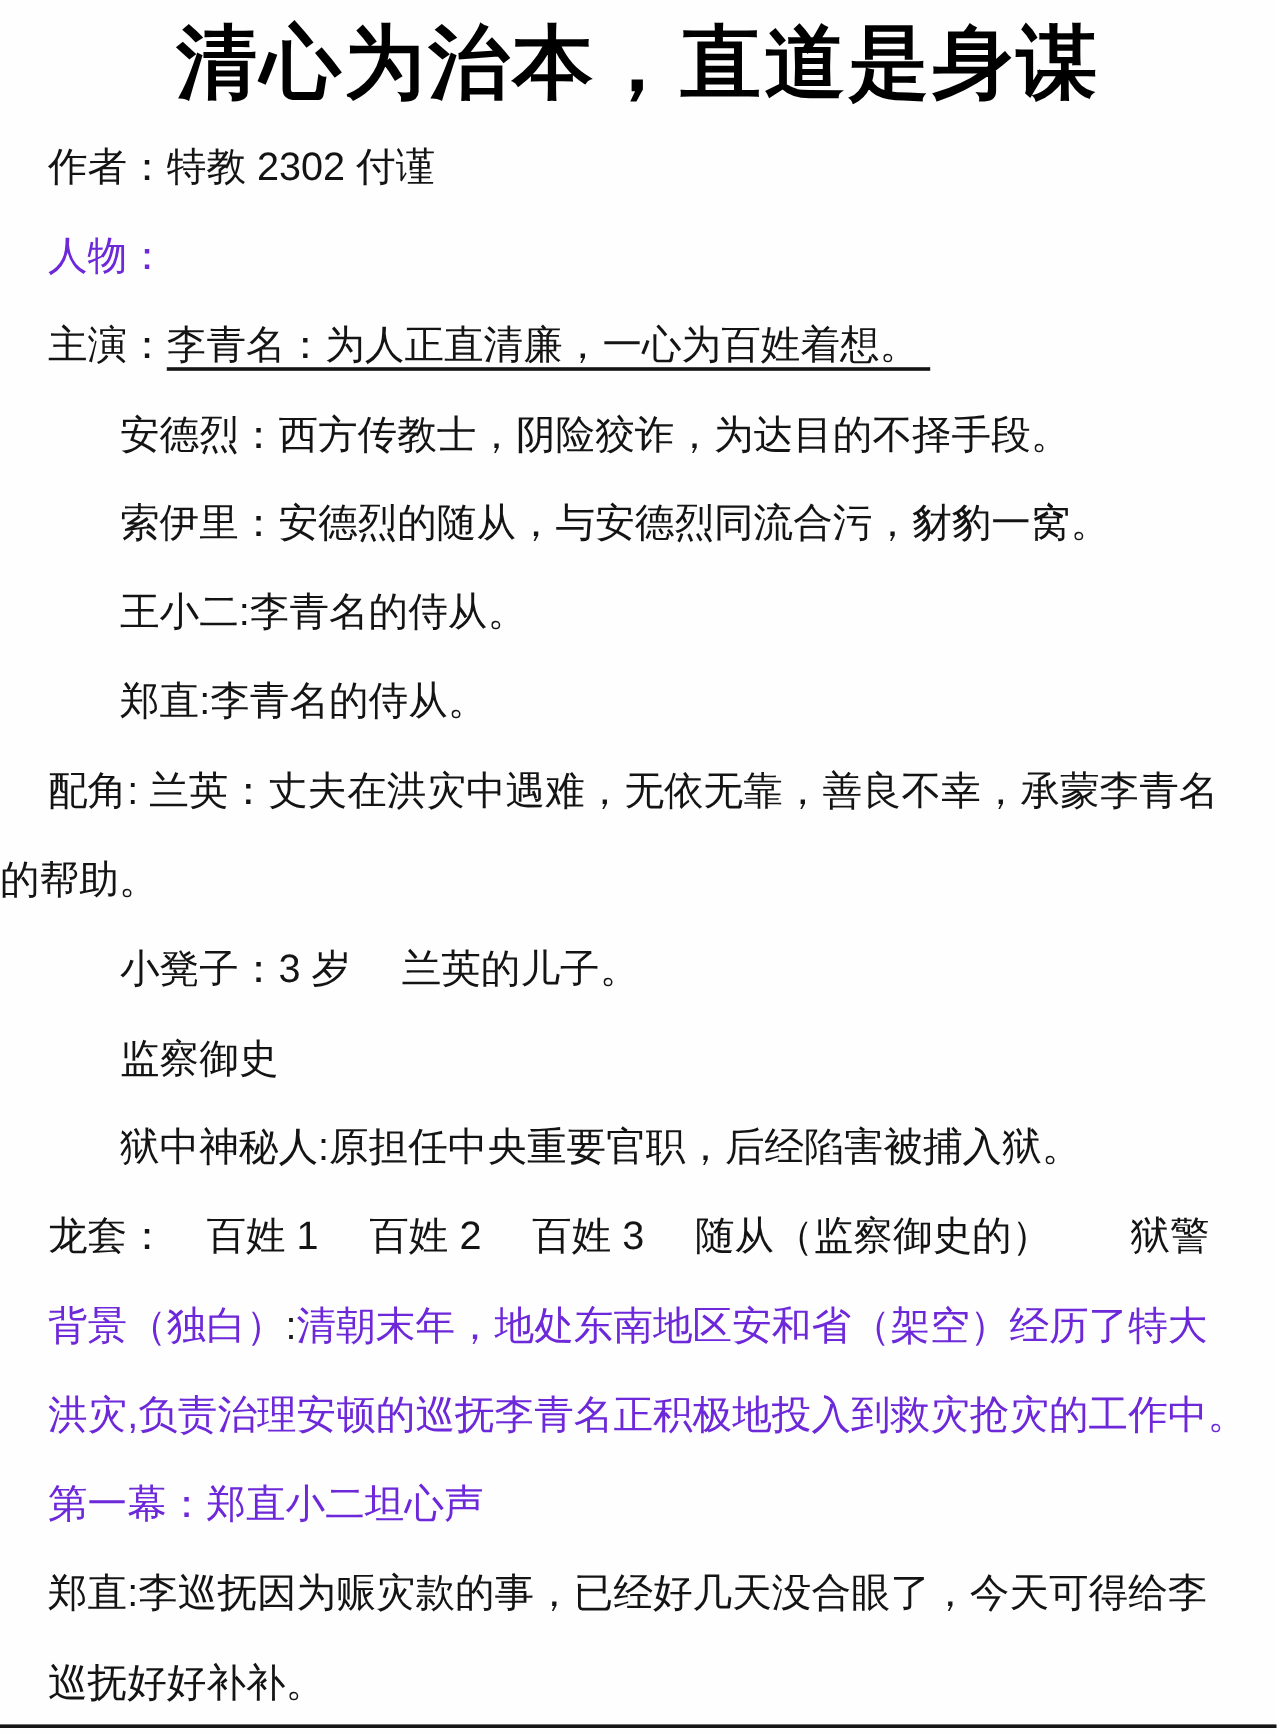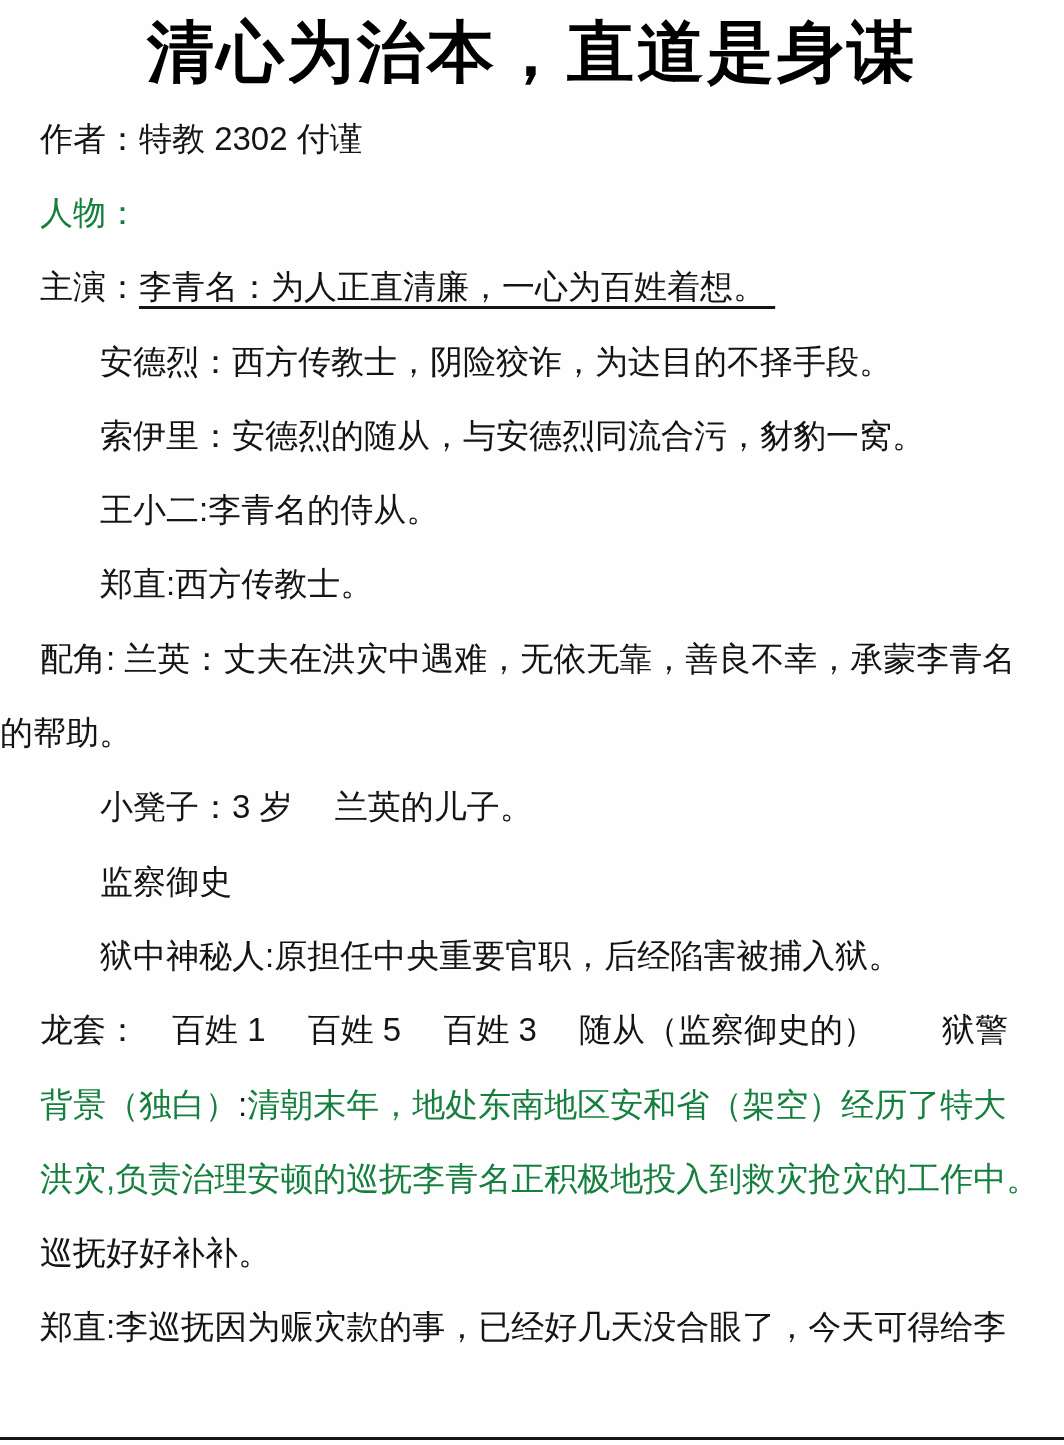--- a/index.html
+++ b/index.html
@@ -43,21 +43,21 @@
     display: flex;
     align-items: center;
     font-size: 33px;
     line-height: 1;
     white-space: pre;
   }
   .line span { white-space: pre; }
   .ind0 { padding-left: 40px; }
   .ind1 { padding-left: 100px; }
   .ind2 { }
-  .red  { color: #15803d; }
+  .red  { color: #6d28d9; }
   .dark { color: #1a1a1a; }
   .u {
     text-decoration: underline;
     text-underline-offset: 8px;
     text-decoration-thickness: 2.5px;
   }
   .bottom-line {
     position: absolute;
     left: 0;
     top: 1437px;
@@ -95,21 +95,21 @@
 
     <div class="line ind1">
       <span>索伊里：安德烈的随从，与安德烈同流合污，豺豹一窝。</span>
     </div>
 
     <div class="line ind1">
       <span>王小二:李青名的侍从。</span>
     </div>
 
     <div class="line ind1">
-      <span>郑直:西方传教士。</span>
+      <span>郑直:李青名的侍从。</span>
     </div>
 
     <div class="line ind0">
       <span>配角: 兰英：丈夫在洪灾中遇难，无依无靠，善良不幸，承蒙李青名</span>
     </div>
 
     <div class="line ind2">
       <span>的帮助。</span>
     </div>
 
@@ -119,37 +119,40 @@
 
     <div class="line ind1">
       <span>监察御史</span>
     </div>
 
     <div class="line ind1">
       <span>狱中神秘人:原担任中央重要官职，后经陷害被捕入狱。</span>
     </div>
 
     <div class="line ind0">
-      <span>龙套：　百姓 1　 百姓 5　 百姓 3　 随从（监察御史的）　　狱警</span>
+      <span>龙套：　百姓 1　 百姓 2　 百姓 3　 随从（监察御史的）　　狱警</span>
     </div>
 
     <div class="line ind0">
       <span class="red">背景（独白）</span><span class="dark">:</span><span class="red">清朝末年，地处东南地区安和省（架空）经历了特大</span>
     </div>
 
     <div class="line ind0 red">
       <span>洪灾,负责治理安顿的巡抚李青名正积极地投入到救灾抢灾的工作中。</span>
     </div>
 
-
-    <div class="line ind0">
-      <span>巡抚好好补补。</span>
+    <div class="line ind0 red">
+      <span>第一幕：郑直小二坦心声</span>
     </div>
 
     <div class="line ind0">
       <span>郑直:李巡抚因为赈灾款的事，已经好几天没合眼了，今天可得给李</span>
+    </div>
+
+    <div class="line ind0">
+      <span>巡抚好好补补。</span>
     </div>
 
   </div>
 
   <div class="bottom-line"></div>
 
 </div>
 
 </body></html>

